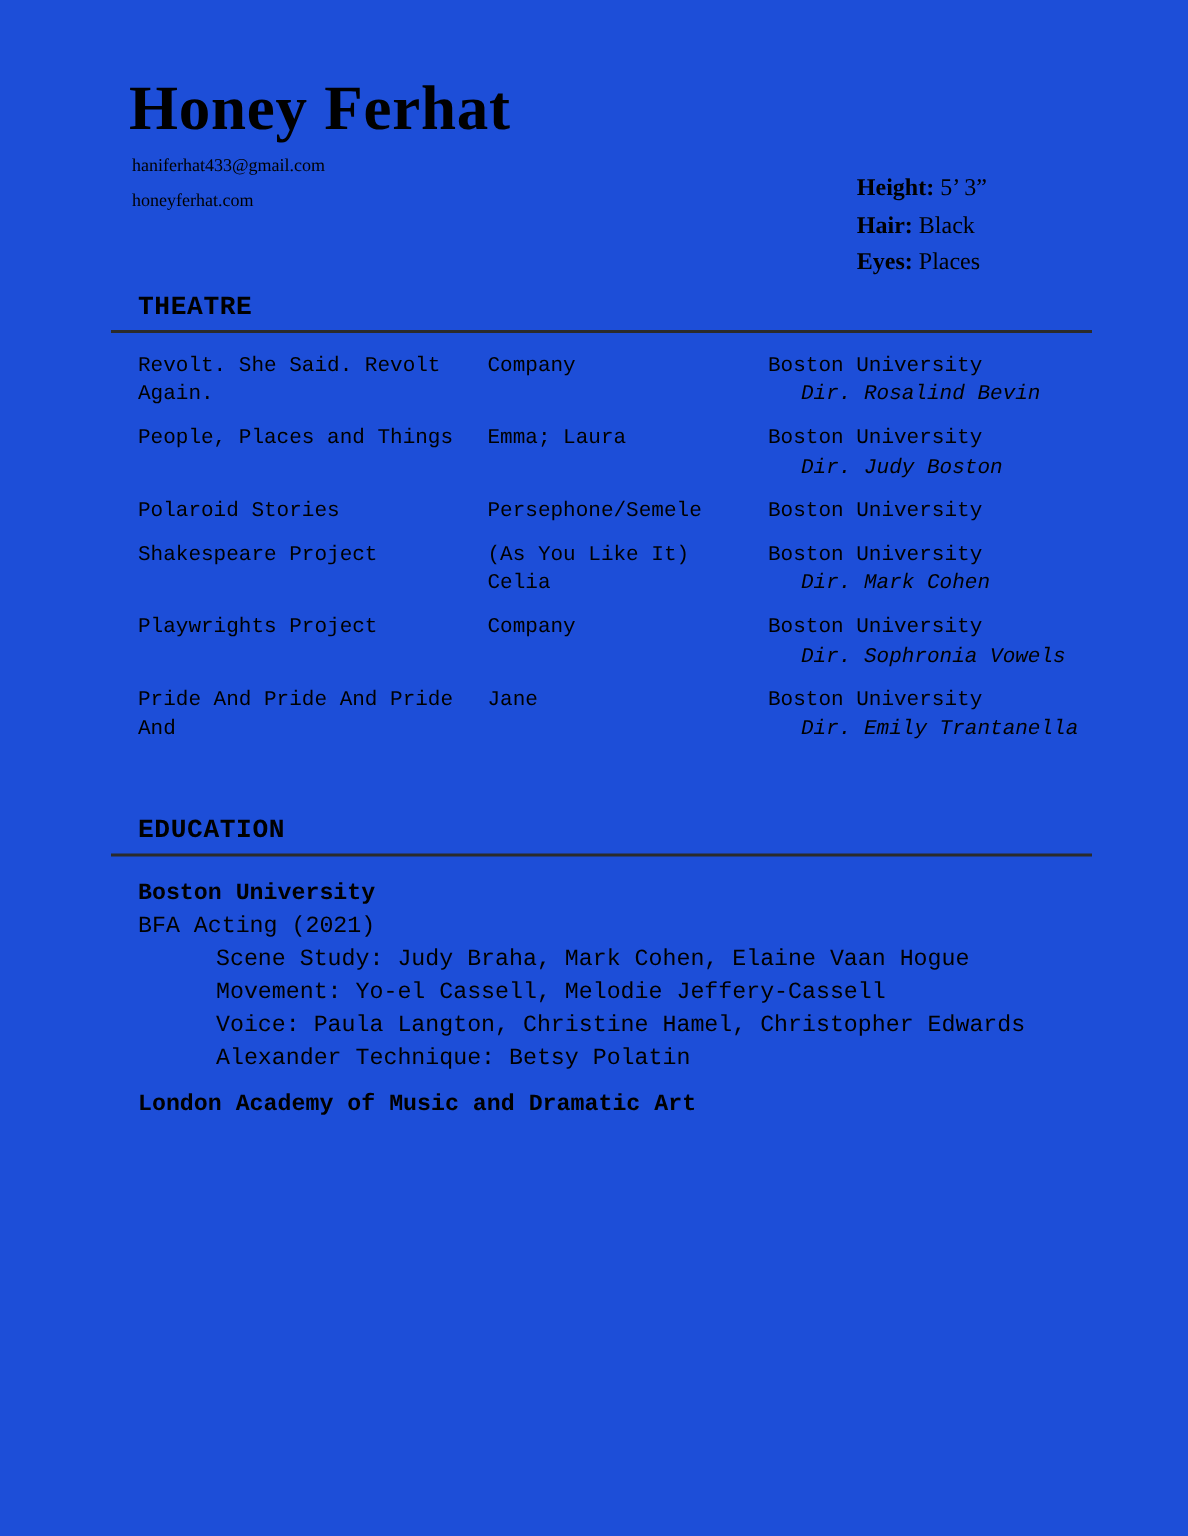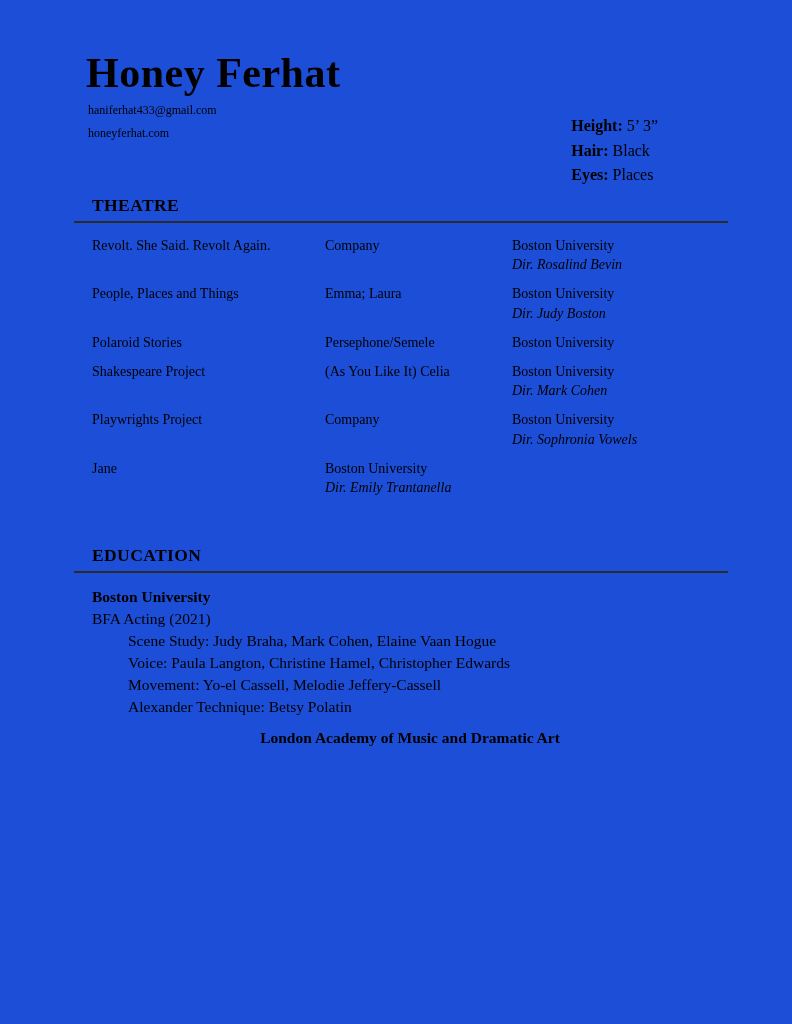--- a/index.html
+++ b/index.html
@@ -42,21 +42,21 @@
     flex-shrink: 0;
   }
   .stat-line {
     font-size: 16px;
     line-height: 24.5px;
     white-space: nowrap;
   }
   .stat-label { font-weight: bold; text-align: center; }
 
   
-  .section { margin: 0 64px 0 74px; }
+  .section { margin: 0 64px 0 74px; font-family: Liberation Mono, monospace; }
   .section-theatre { margin-top: 7px; }
   .section-education { margin-top: 47px; }
   .section-skills { margin-top: 49px; }
   .section-title {
     font-size: 17.5px;
     font-weight: bold;
     letter-spacing: 0.4px;
     padding-left: 18px;
     margin: 0 0 5px 0;
   }
@@ -69,30 +69,30 @@
   
   .theatre-table { padding-left: 18px; }
   .theatre-row {
     display: grid;
     grid-template-columns: 233px 187px 1fr;
     font-size: 14px;
     line-height: 19.5px;
     margin-bottom: 9.5px;
   }
   .cell-title, .cell-role, .cell-venue { padding-right: 8px; }
-  .cell-director { font-style: italic; }
+  .cell-director { font-style: italic; margin-left: 22px; }
 
   
   .education-body { padding-left: 18px; font-size: 15.5px; }
   .edu-school { font-weight: bold; line-height: 22px; margin-top: 8px; }
   .edu-school:first-child { margin-top: 0; }
   .edu-program { line-height: 22px; margin-bottom: 0; }
-  .edu-detail { line-height: 22.3px; margin-left: 36px; }
+  .edu-detail { line-height: 22.3px; margin-left: 52px; }
   .edu-entry { margin-bottom: 8px; }
-  .edu-entry:last-child { margin-bottom: 16px; text-align: center; }
+  .edu-entry:last-child { margin-bottom: 16px; }
 
   
   .skills-text {
     padding-left: 18px;
     font-size: 15.5px;
     line-height: 22.3px;
     max-width: 660px;
   }
 </style>
 </head>
@@ -165,41 +165,42 @@
       <div class="theatre-row">
         <div class="cell-title">Playwrights Project</div>
         <div class="cell-role">Company</div>
         <div>
           <div class="cell-venue">Boston University</div>
           <div class="cell-director">Dir. Sophronia Vowels</div>
         </div>
       </div>
 
       <div class="theatre-row">
+        <div class="cell-title">Pride And Pride And Pride And</div>
         <div class="cell-role">Jane</div>
         <div>
           <div class="cell-venue">Boston University</div>
           <div class="cell-director">Dir. Emily Trantanella</div>
         </div>
       </div>
 
     </div>
   </div>
 
   <div class="section section-education">
     <h2 class="section-title">EDUCATION</h2>
     <hr class="section-rule">
     <div class="education-body">
 
       <div class="edu-entry">
         <div class="edu-school">Boston University</div>
         <div class="edu-program">BFA Acting (2021)</div>
         <div class="edu-detail">Scene Study: Judy Braha, Mark Cohen, Elaine Vaan Hogue</div>
+        <div class="edu-detail">Movement: Yo-el Cassell, Melodie Jeffery-Cassell</div>
         <div class="edu-detail">Voice: Paula Langton, Christine Hamel, Christopher Edwards</div>
-        <div class="edu-detail">Movement: Yo-el Cassell, Melodie Jeffery-Cassell</div>
         <div class="edu-detail">Alexander Technique: Betsy Polatin</div>
       </div>
 
       <div class="edu-entry">
         <div class="edu-school">London Academy of Music and Dramatic Art</div>
       </div>
 
     </div>
   </div>
 

